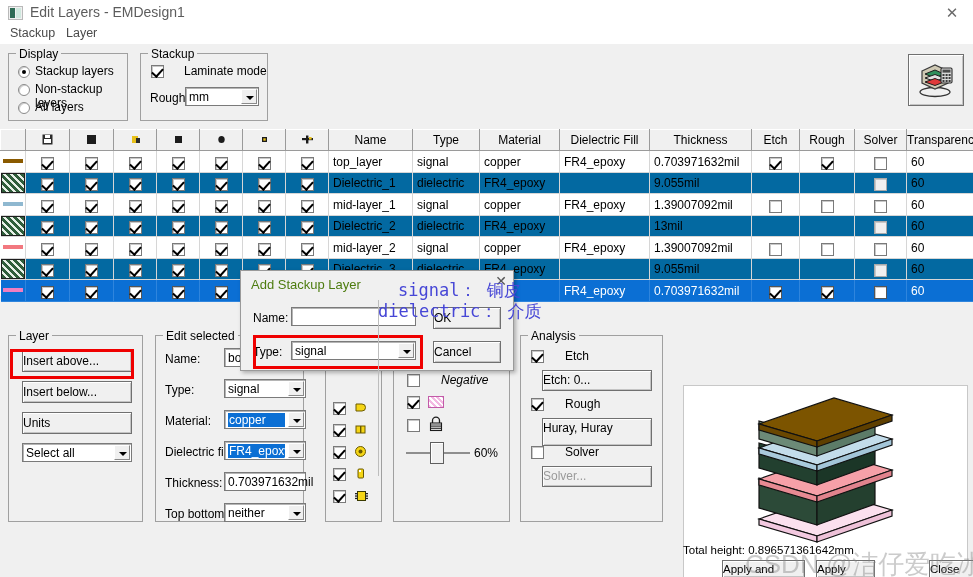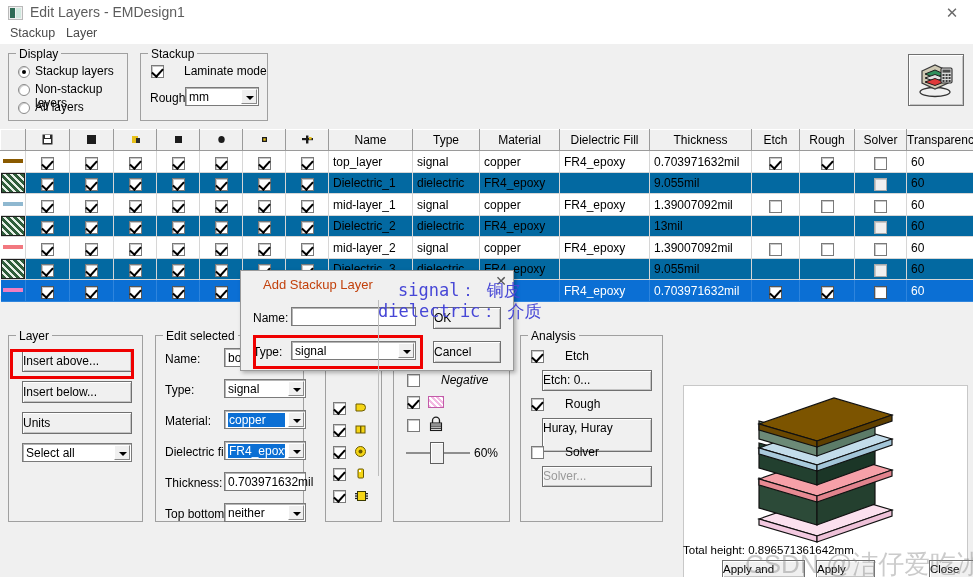--- a/index.html
+++ b/index.html
@@ -84,21 +84,21 @@
        box-shadow:inset 1px 1px 0 #c8c8c8;position:relative;vertical-align:middle;margin-top:3px;}
   .gcb.on::after{content:"";position:absolute;left:2px;top:0px;width:5px;height:9px;
        border:solid #000;border-width:0 2px 2px 0;transform:rotate(42deg);}
   .gcb.dis{background:#f0f0f0;border-color:#aaa;}
   tr.selrow .gcb{background:#fff;border-color:#555;}
   .hicon{display:inline-block;position:relative;width:14px;height:13px;vertical-align:middle;}
 
   
   .dialog{position:absolute;left:240px;top:270px;width:274px;height:101px;background:#f0f0f0;
     border:1px solid #9a9a9a; box-shadow:2px 2px 4px rgba(0,0,0,.28);}
-  .dialog .dtitle{position:absolute;left:22px;top:6px;font-size:13px;color:#c2410c;}
+  .dialog .dtitle{position:absolute;left:10px;top:6px;font-size:13px;color:#4d7c0f;}
   .dialog .dclose{position:absolute;right:6px;top:2px;font-size:14px;color:#555;cursor:pointer;}
 
   
   .redbox{position:absolute;border:3px solid #ef0000;pointer-events:none;}
 
   
   .anno{position:absolute;color:#4646d6;font-family:"DejaVu Sans Mono","Liberation Mono",monospace;
         font-size:17px;white-space:nowrap;}
 
   
@@ -463,21 +463,21 @@
     <span class="lbl" style="left:80px;top:110px;">60%</span>
   </div>
 
   <div class="gb" style="left:520px;top:291px;width:143px;height:187px;">
     <span class="cap">Analysis</span>
     <div class="cb on" style="left:10px;top:14px;"></div>
     <span class="cblabel" style="left:31px;top:13px;">Etch</span>
     <div class="btn" style="left:21px;top:34px;width:110px;height:21px;line-height:19px;">Etch: 0...</div>
     <div class="cb on" style="left:10px;top:62px;"></div>
     <span class="cblabel" style="left:31px;top:61px;">Rough</span>
-    <div class="btn" style="left:21px;top:82px;width:110px;height:34px;line-height:19px;">Huray, Huray</div>
+    <div class="btn" style="left:21px;top:82px;width:110px;height:28px;line-height:19px;">Huray, Huray</div>
     <div class="cb" style="left:10px;top:110px;"></div>
     <span class="cblabel" style="left:31px;top:109px;">Solver</span>
     <div class="btn dis" style="left:21px;top:130px;width:110px;height:21px;line-height:19px;">Solver...</div>
   </div>
 
   <div class="preview">
     <svg width="283" height="191" viewBox="0 0 283 191">
 
       <g stroke="#111" stroke-width="1.2">
         <polygon points="75,133 150,107 208,124 133,150" fill="#fbe0ee"></polygon>

